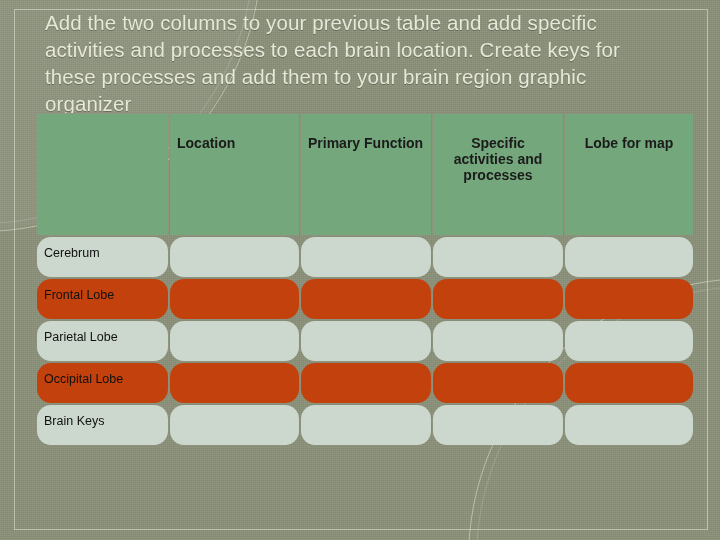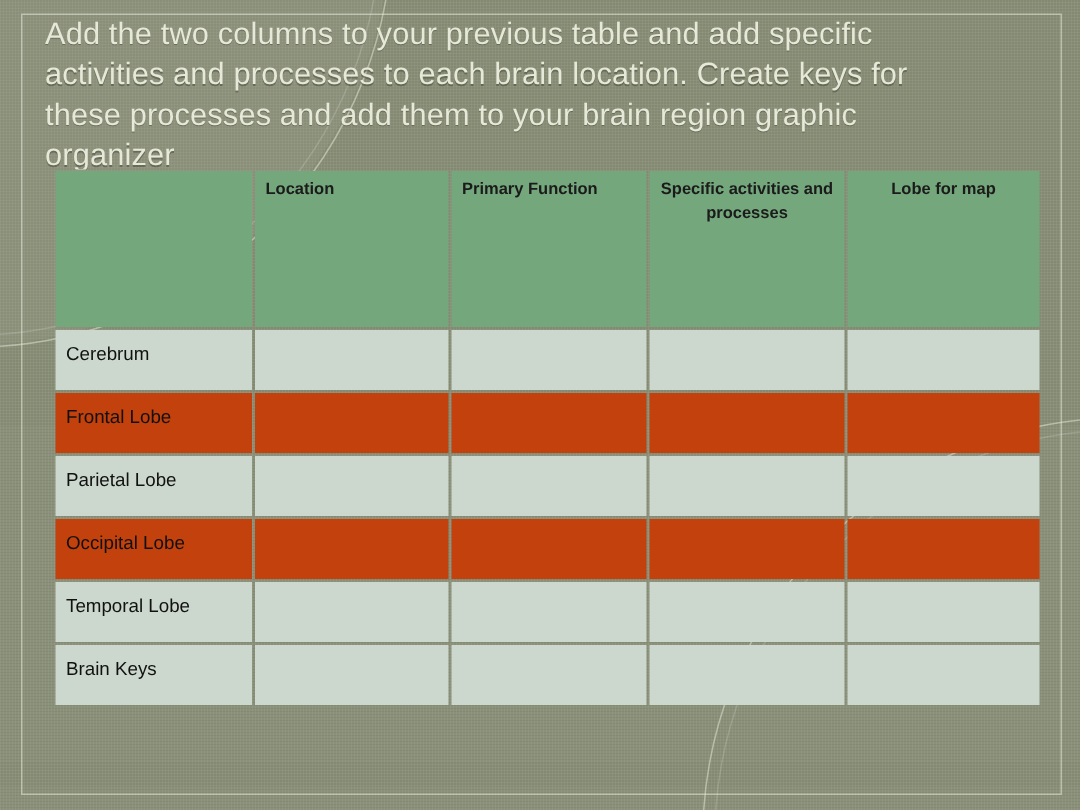--- a/index.html
+++ b/index.html
@@ -88,21 +88,21 @@
     width: 560px;
     height: 560px;
     border-radius: 50%;
     background: rgba(255,255,255,0.045);
     pointer-events: none;
   }
 
   
   #title {
     position: absolute;
-    left: 30px;
+    left: 45px;
     top: 9px;
     width: 625px;
     height: 104px;
     color: #e6e8d8;
     font-size: 20.5px;
     line-height: 27px;
     letter-spacing: 0.1px;
     overflow: hidden;
     white-space: pre-line;
     text-shadow: 0 1px 0 rgba(60,62,50,0.45);
@@ -129,31 +129,31 @@
     font-size: 12.5px;
     line-height: 16px;
     color: #1b1b1b;
     border: 0;
   }
   
   #grid thead td {
     background: #74a77c;
     height: 94px;
     font-weight: bold;
-    font-size: 11px;
+    font-size: 14px;
     line-height: 16px;
-    padding-top: 4px;
+    padding-top: 21px;
   }
   td.h-white { color: #ffffff; }
   td.h-red   { color: #d92316; text-align: center; }
 
   
   #grid tbody tr.row-dark td  { background: #ccd8cd; }
   #grid tbody tr.row-light td { background: #c2410c; }
-  #grid tbody td { height: 26px; }
+  #grid tbody td { height: 26px; border-radius: 14px; }
   #grid tbody td.label { font-weight: normal; color: #111111; }
 
   
   col.c0 { width: 131px; }
   col.c1 { width: 129px; }
   col.c2 { width: 130px; }
   col.c3 { width: 130px; }
   col.c4 { width: 128px; }
 </style>
 </head>
@@ -211,27 +211,20 @@
             <td></td>
           </tr>
           <tr class="row-light">
             <td class="label">Occipital Lobe</td>
             <td></td>
             <td></td>
             <td></td>
             <td></td>
           </tr>
           <tr class="row-dark">
-            <td class="label">Temporal Lobe</td>
-            <td></td>
-            <td></td>
-            <td></td>
-            <td></td>
-          </tr>
-          <tr class="row-dark">
             <td class="label">Brain Keys</td>
             <td></td>
             <td></td>
             <td></td>
             <td></td>
           </tr>
         </tbody>
     </table>
   </div>
 </div>

